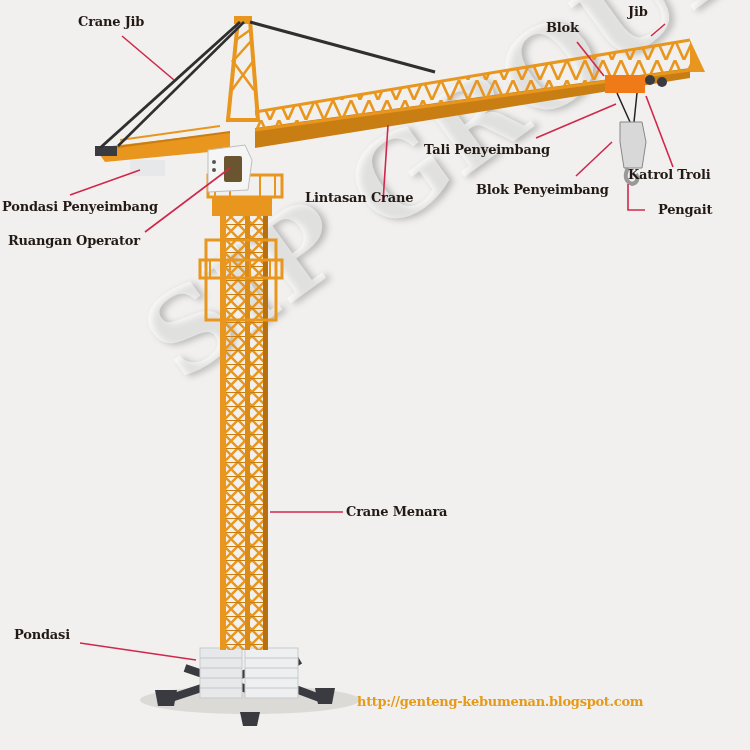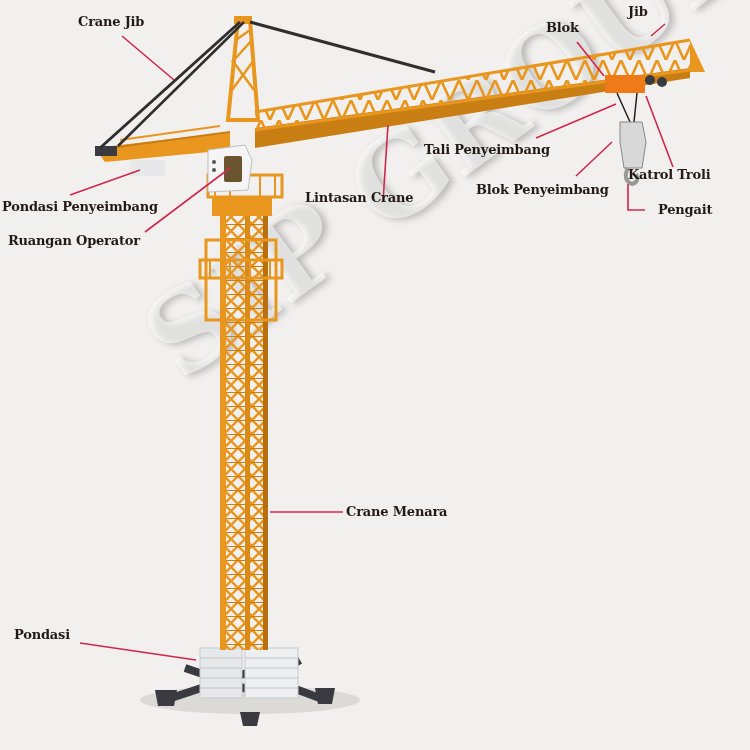--- a/index.html
+++ b/index.html
@@ -131,13 +131,14 @@
   <div class="lbl" style="left:424px;top:142px">Tali Penyeimbang</div>
   <div class="lbl" style="left:628px;top:167px">Katrol Troli</div>
   <div class="lbl" style="left:476px;top:182px">Blok Penyeimbang</div>
   <div class="lbl" style="left:658px;top:202px">Pengait</div>
   <div class="lbl" style="left:2px;top:199px">Pondasi Penyeimbang</div>
   <div class="lbl" style="left:8px;top:233px">Ruangan Operator</div>
   <div class="lbl" style="left:305px;top:190px">Lintasan Crane</div>
   <div class="lbl" style="left:346px;top:504px">Crane Menara</div>
   <div class="lbl" style="left:14px;top:627px">Pondasi</div>
 
+  <div class="url">http://genteng-kebumenan.blogspot.com</div>
 </div>
 
 </body></html>

